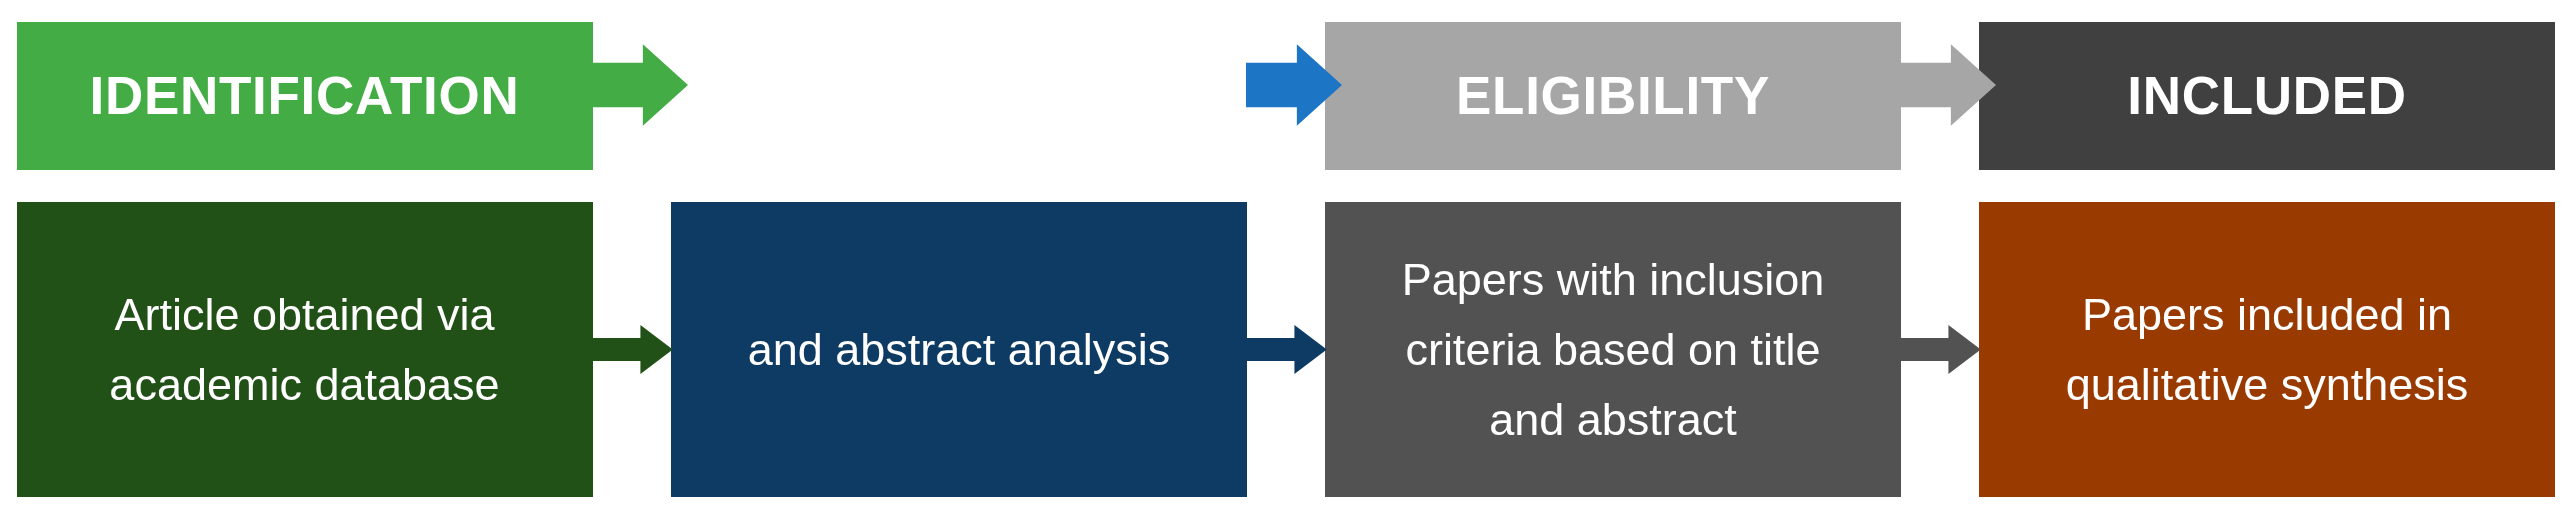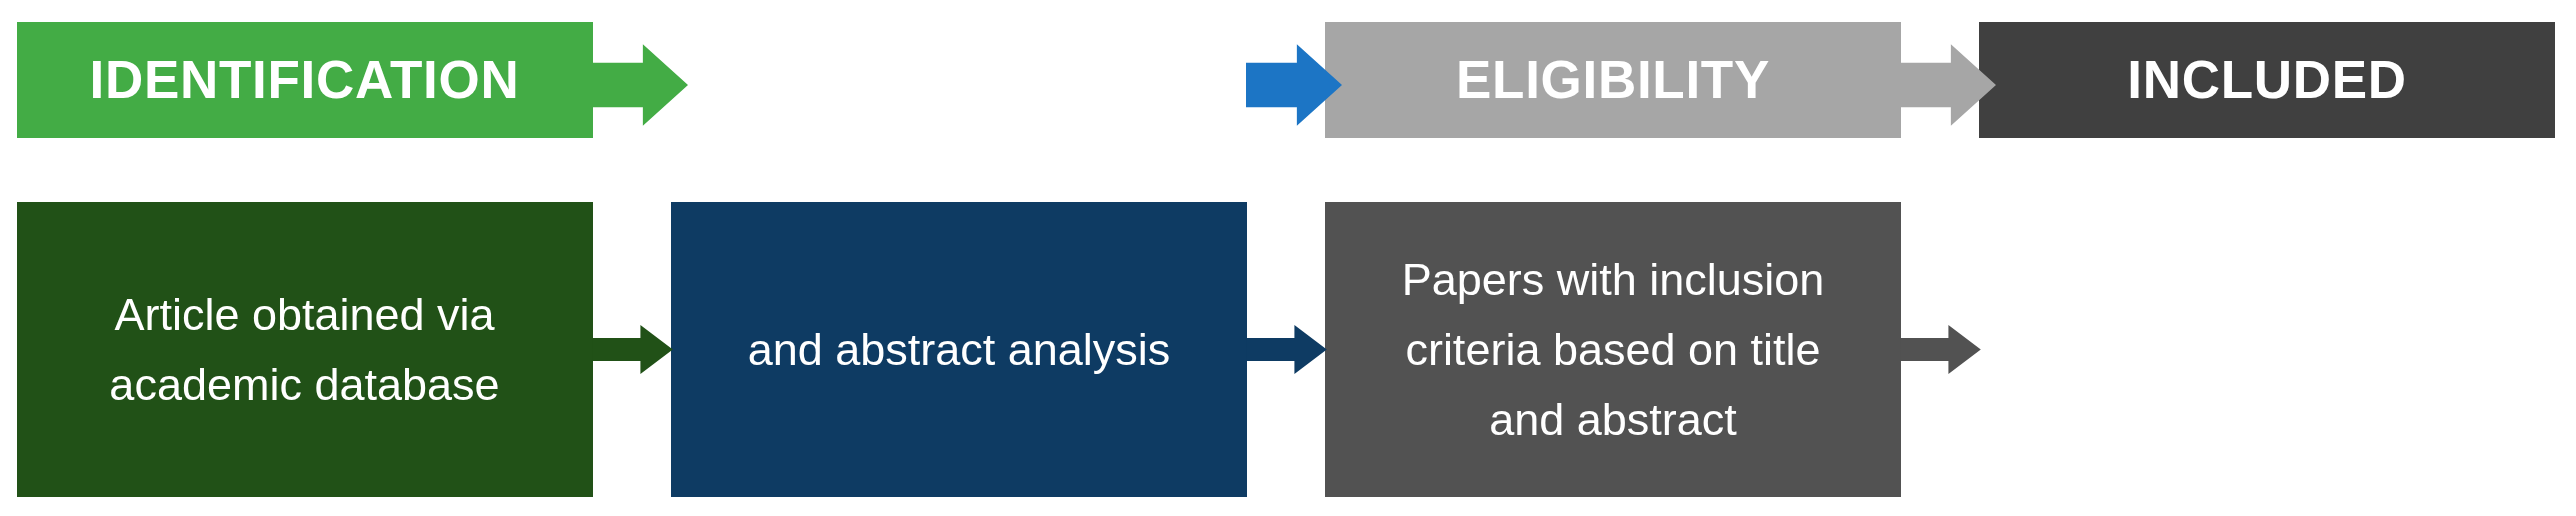--- a/index.html
+++ b/index.html
@@ -17,21 +17,21 @@
   
   .c0 { left: 16.5px; }
   .c1 { left: 671px; }
   .c2 { left: 1325px; }
   .c3 { left: 1979px; }
 
   .hdr {
     position: absolute;
     top: 21.6px;
     width: 576px;
-    height: 116px;
+    height: 148px;
     display: flex;
     align-items: center;
     justify-content: center;
     color: #ffffff;
     font-size: 53px;
     font-weight: bold;
     letter-spacing: 0.7px;
     white-space: nowrap;
     z-index: 1;
   }
@@ -97,20 +97,24 @@
   <div class="desc c1" style="background-color: rgb(14, 59, 99);">
     <div>and abstract analysis</div>
   </div>
 
   <div class="desc c2" style="background-color: rgb(82, 82, 82);">
     <div>Papers with inclusion</div>
     <div>criteria based on title</div>
     <div>and abstract</div>
   </div>
 
+  <div class="desc c3" style="background-color: rgb(153, 59, 0);">
+    <div>Papers included in</div>
+    <div>qualitative synthesis</div>
+  </div>
 
   <svg class="arrow bot g0" width="81" height="295" viewBox="0 0 112 410">
     <polygon points="0,189 67,189 67,171 112,205 67,239 67,221 0,221" style="fill: rgb(33, 81, 23);"></polygon>
   </svg>
   <svg class="arrow bot g1" width="81" height="295" viewBox="0 0 112 410">
     <polygon points="0,189 67,189 67,171 112,205 67,239 67,221 0,221" style="fill: rgb(14, 59, 99);"></polygon>
   </svg>
   <svg class="arrow bot g2" width="81" height="295" viewBox="0 0 112 410">
     <polygon points="0,189 67,189 67,171 112,205 67,239 67,221 0,221" style="fill: rgb(82, 82, 82);"></polygon>
   </svg>

